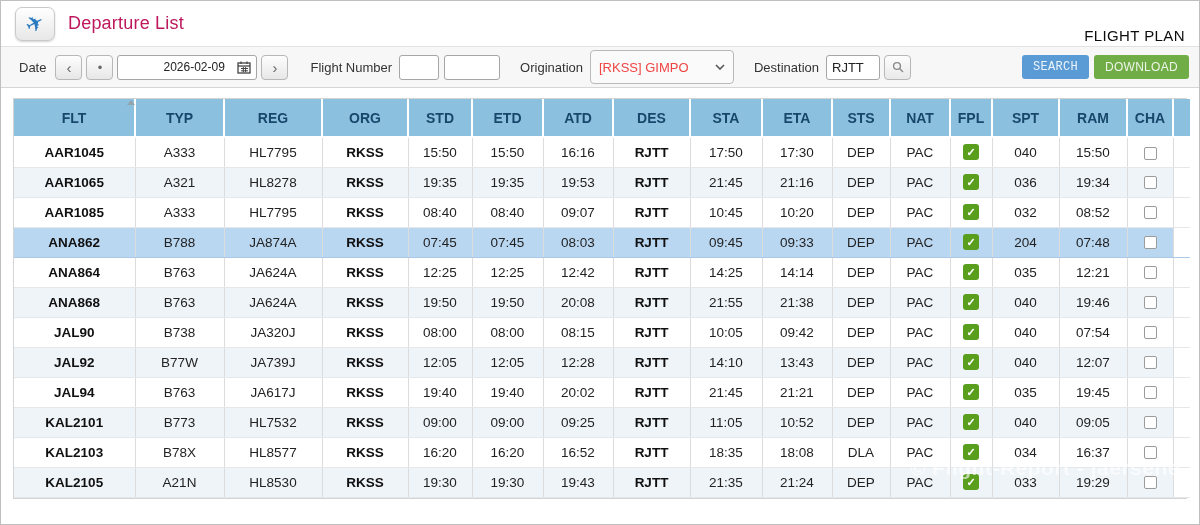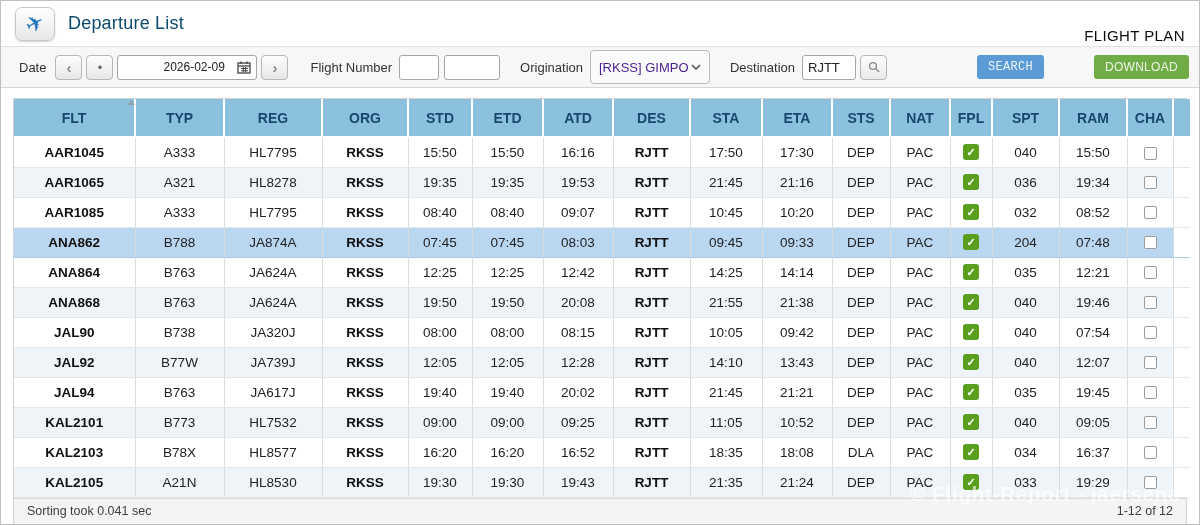--- a/index.html
+++ b/index.html
@@ -7,49 +7,49 @@
   body { font-family: "Liberation Sans", sans-serif; }
 
   .app { width:1200px; height:525px; border:1px solid #bfbfbf; background:#fff; position:relative; overflow:hidden; }
 
   
   .hdr { height:46px; display:flex; align-items:center; padding:0 14px; border-bottom:1px solid #e2e2e2; background:#fff; }
   .icon-btn { width:40px; height:34px; border:1px solid #c9c9c9; border-radius:7px;
               background:linear-gradient(#ffffff,#e7e7e7); box-shadow:0 1px 2px rgba(0,0,0,.18);
               display:flex; align-items:center; justify-content:center; }
   .plane-glyph { color:var(--plane-blue,#2979c0); font-size:22px; line-height:1; transform:rotate(-28deg); }
-  .title { font-size:18px; color:#0c4a6e; margin-left:13px; letter-spacing:.2px; }
+  .title { font-size:18px; color:#be185d; margin-left:13px; letter-spacing:.2px; }
   .flight-plan { margin-left:auto; font-size:15px; color:#0d0d0d; letter-spacing:.4px;margin-top:24px; }
 
   
   .toolbar { height:41px; background:#f7f7f7; border-bottom:1px solid #d6d6d6; display:flex;
              align-items:center; padding:0 10px; font-size:13px; color:#333; }
   .toolbar .lbl { margin:0 7px 0 8px; }
   .tb-btn { height:25px; min-width:27px; border:1px solid #b7b7b7; border-radius:4px; margin:0 2px;
             background:linear-gradient(#fdfdfd,#e7e7e7); color:#666; display:inline-flex;
             align-items:center; justify-content:center; font-size:15px; line-height:1; cursor:pointer; }
   .tb-btn.dot { font-size:13px; }
   .date-box { height:25px; border:1px solid #a6a6a6; border-radius:3px; background:#fff;
               display:inline-flex; align-items:center; padding:0 5px; margin:0 2px; }
   .date-box input { border:0; outline:0; width:74px; font-size:12px; font-family:inherit; color:#222; background:transparent;margin-left:40px; }
   .txt-input { height:25px; border:1px solid #a6a6a6; border-radius:3px; background:#fff;
                font-size:13px; font-family:inherit; padding:0 5px; color:#222; outline:0; }
   .fn1 { width:40px; margin-right:5px; }
   .fn2 { width:56px; }
-  .select-box { width:120px; height:27px; border:1px solid #b9b9b9; border-radius:4px; background:#fafafa;
-                color:#4c1d95; display:inline-flex; align-items:center; justify-content:space-between;
+  .select-box { width:144px; height:27px; border:1px solid #b9b9b9; border-radius:4px; background:#fafafa;
+                color:#ef4444; display:inline-flex; align-items:center; justify-content:space-between;
                 padding:16px 8px; font-size:13px; cursor:pointer; }
   .dest { width:54px; margin-right:4px; }
   .mag-btn { width:27px; height:25px; border:1px solid #b7b7b7; border-radius:4px;
              background:linear-gradient(#fdfdfd,#e9e9e9); display:inline-flex; align-items:center; justify-content:center; cursor:pointer; }
   .spacer { flex:1; }
   .btn { height:24px; padding:0 11px; border:0; border-radius:3px; font-size:12px; letter-spacing:.3px;
          color:rgba(255,255,255,.88); display:inline-flex; align-items:center; cursor:pointer; font-family:inherit; }
   .btn-search   { background:var(--search-blue,#5b9bd5); margin-right:5px;font-family:Liberation Mono, monospace; }
-  .btn-download { background:var(--download-green,#71ad47);margin-left:45px; }
+  .btn-download { background:var(--download-green,#71ad47); }
 
   
   .grid-panel { margin:10px 12px 0; border:1px solid #d4d4d4; position:relative; }
   table { width:100%; border-collapse:collapse; table-layout:fixed; }
   thead th { background:var(--header-blue,#8cc0df); color:#17486b; font-size:14px; font-weight:bold;
              height:38px; border-right:2px solid #ffffff; border-bottom:2px solid #ffffff;
              position:relative; cursor:pointer; }
   thead th:last-child { border-right:0; }
   .sort-mark { position:absolute; top:1px; right:-1px; width:0; height:0;
                border-left:4px solid transparent; border-right:4px solid transparent;
@@ -406,19 +406,15 @@
             <td>PAC</td>
             <td><span class="fpl-check">✓</span></td>
             <td>033</td>
             <td>19:29</td>
             <td><span class="cha-box"></span></td>
             <td style="background: rgb(255, 255, 255);"></td>
           </tr>
         </tbody>
     </table>
     <div class="watermark">© Flight-Report - jaersene</div>
-    <div class="grid-footer">
-      <span>Sorting took 0.041 sec</span>
-      <span>1-12 of 12</span>
-    </div>
   </div>
 
 </div>
 
 </body></html>

